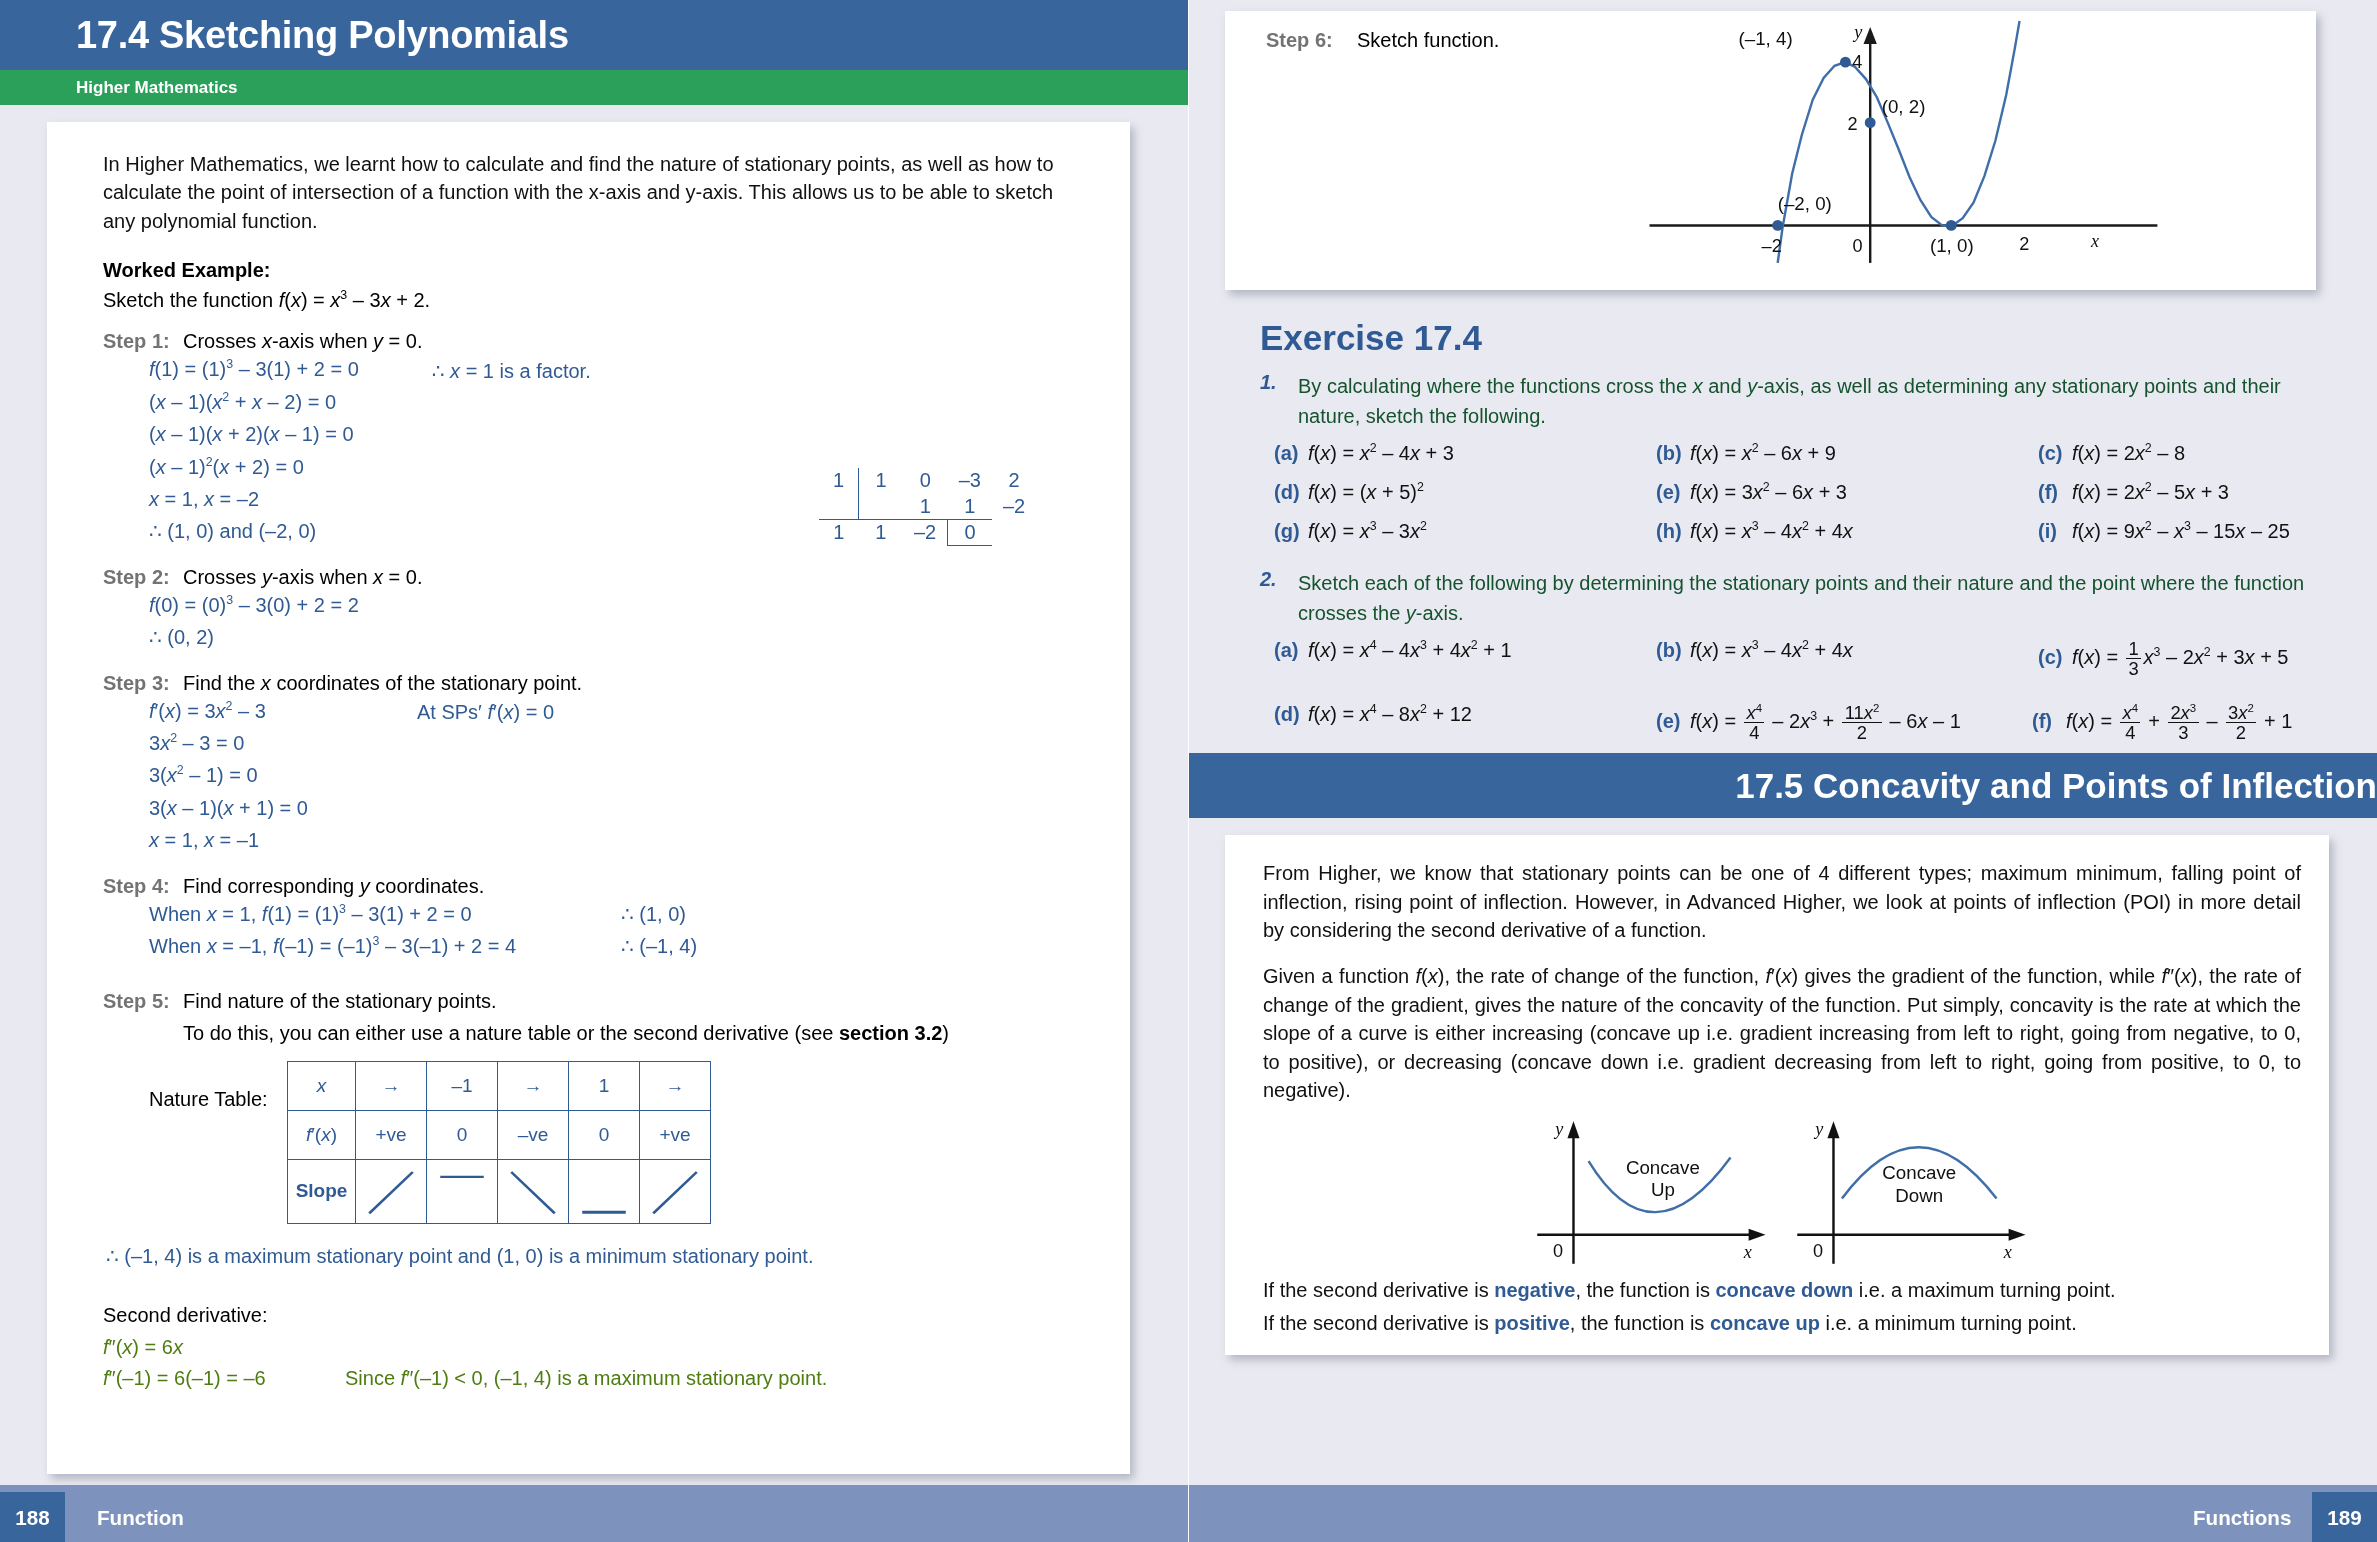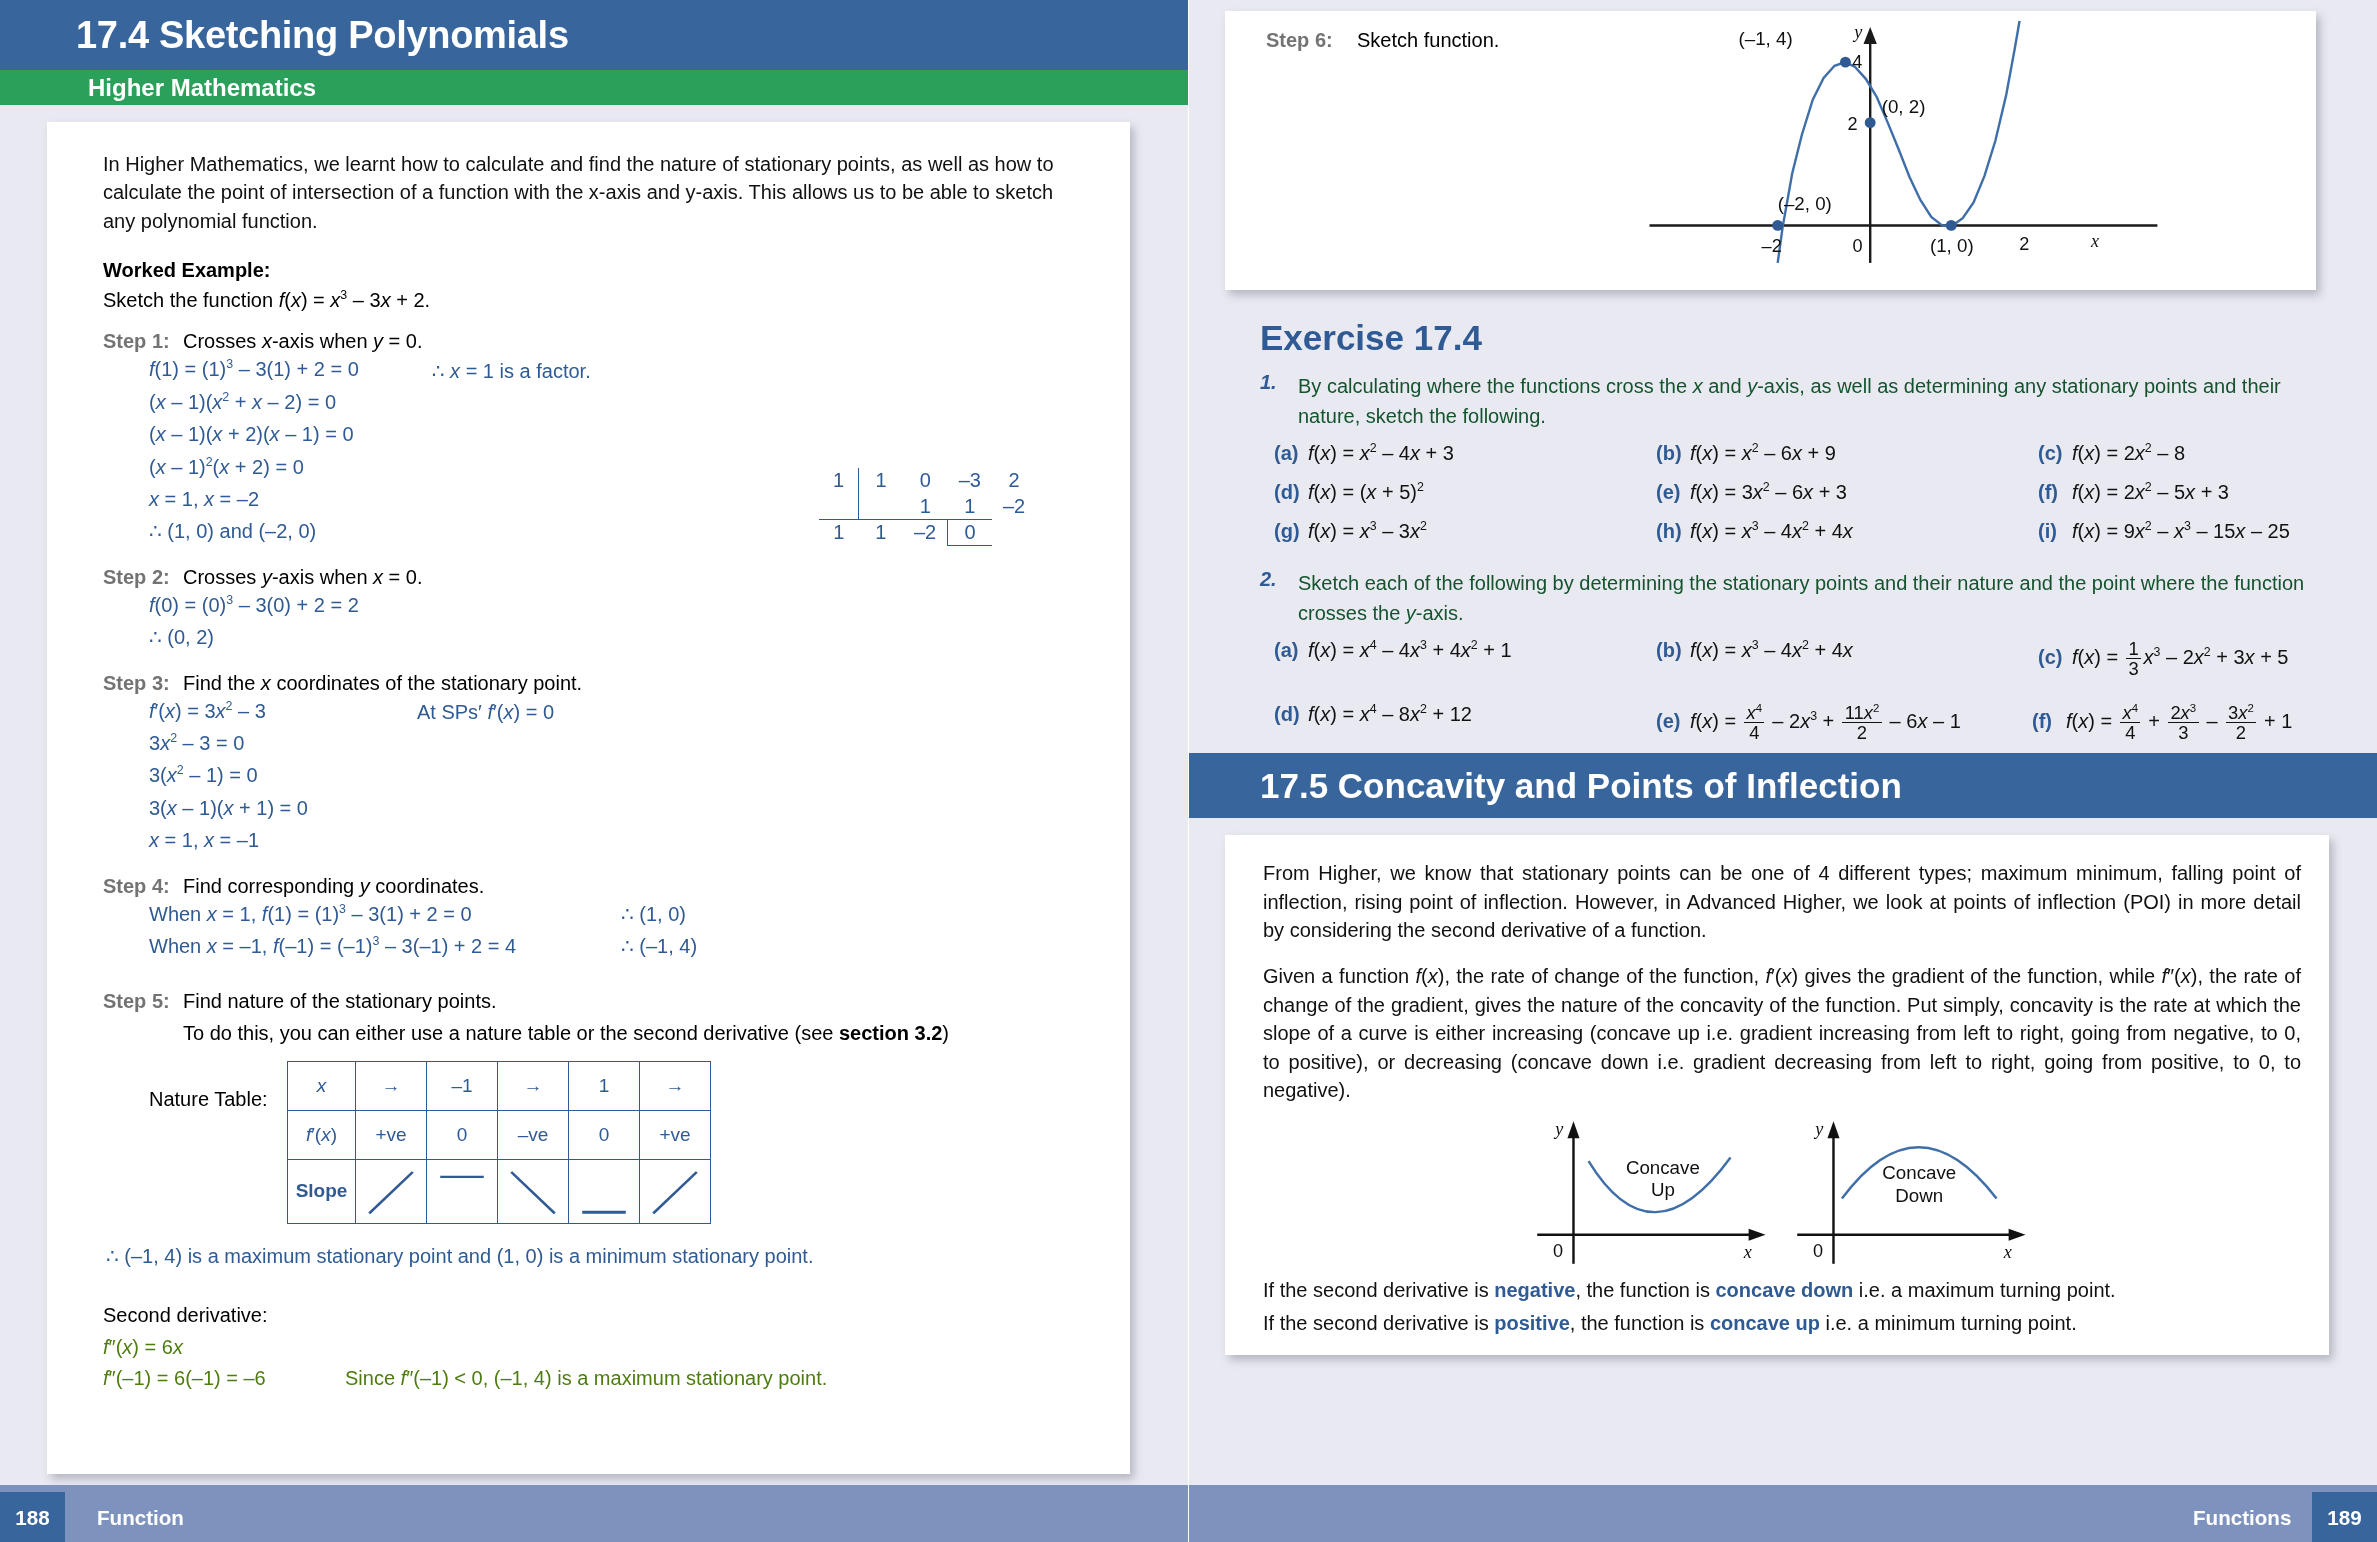--- a/index.html
+++ b/index.html
@@ -17,27 +17,28 @@
   
   .hdr-blue{
     background:#39659d;color:#fff;height:70px;
     display:flex;align-items:center;padding-left:76px;box-sizing:border-box;
   }
   .hdr-blue .t{font-size:38px;font-weight:bold;letter-spacing:-0.3px;}
   .hdr-green{
     background:#2ba05a;color:#fff;height:35px;
     display:flex;align-items:center;padding-left:76px;box-sizing:border-box;
   }
-  .hdr-green .t{font-size:24px;font-weight:bold;margin-left:12px;}
+  .hdr-green .t{font-size:17px;font-weight:bold;}
 
   
   .hdr-blue2{
     background:#39659d;color:#fff;height:65px;
     display:flex;align-items:center;padding-left:71px;box-sizing:border-box;
     margin-top:11px;
+    justify-content:flex-end;
   }
   .hdr-blue2 .t{font-size:35px;font-weight:bold;}
 
   
   .card{
     background:#fff;
     box-shadow:3.6px 4.8px 8.5px rgba(80,85,110,0.35);
     box-sizing:border-box;
   }
   .card-left{

